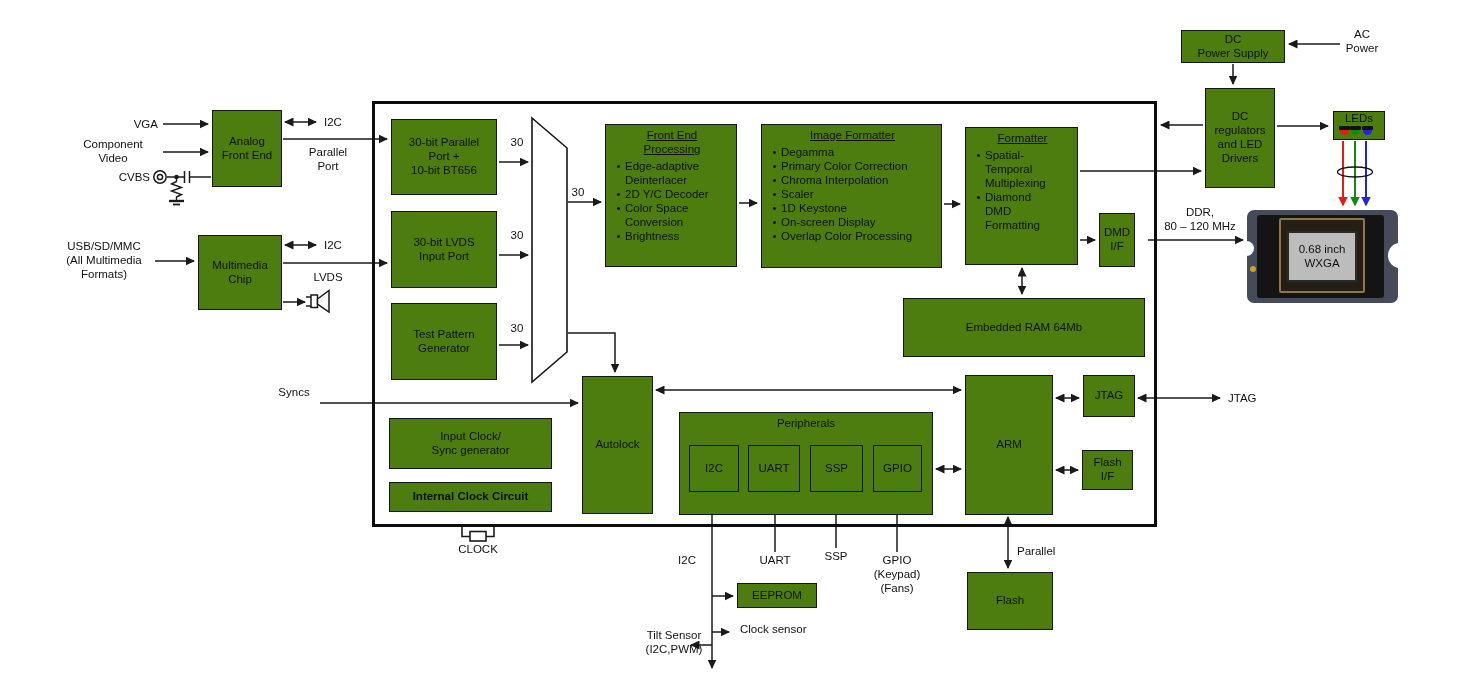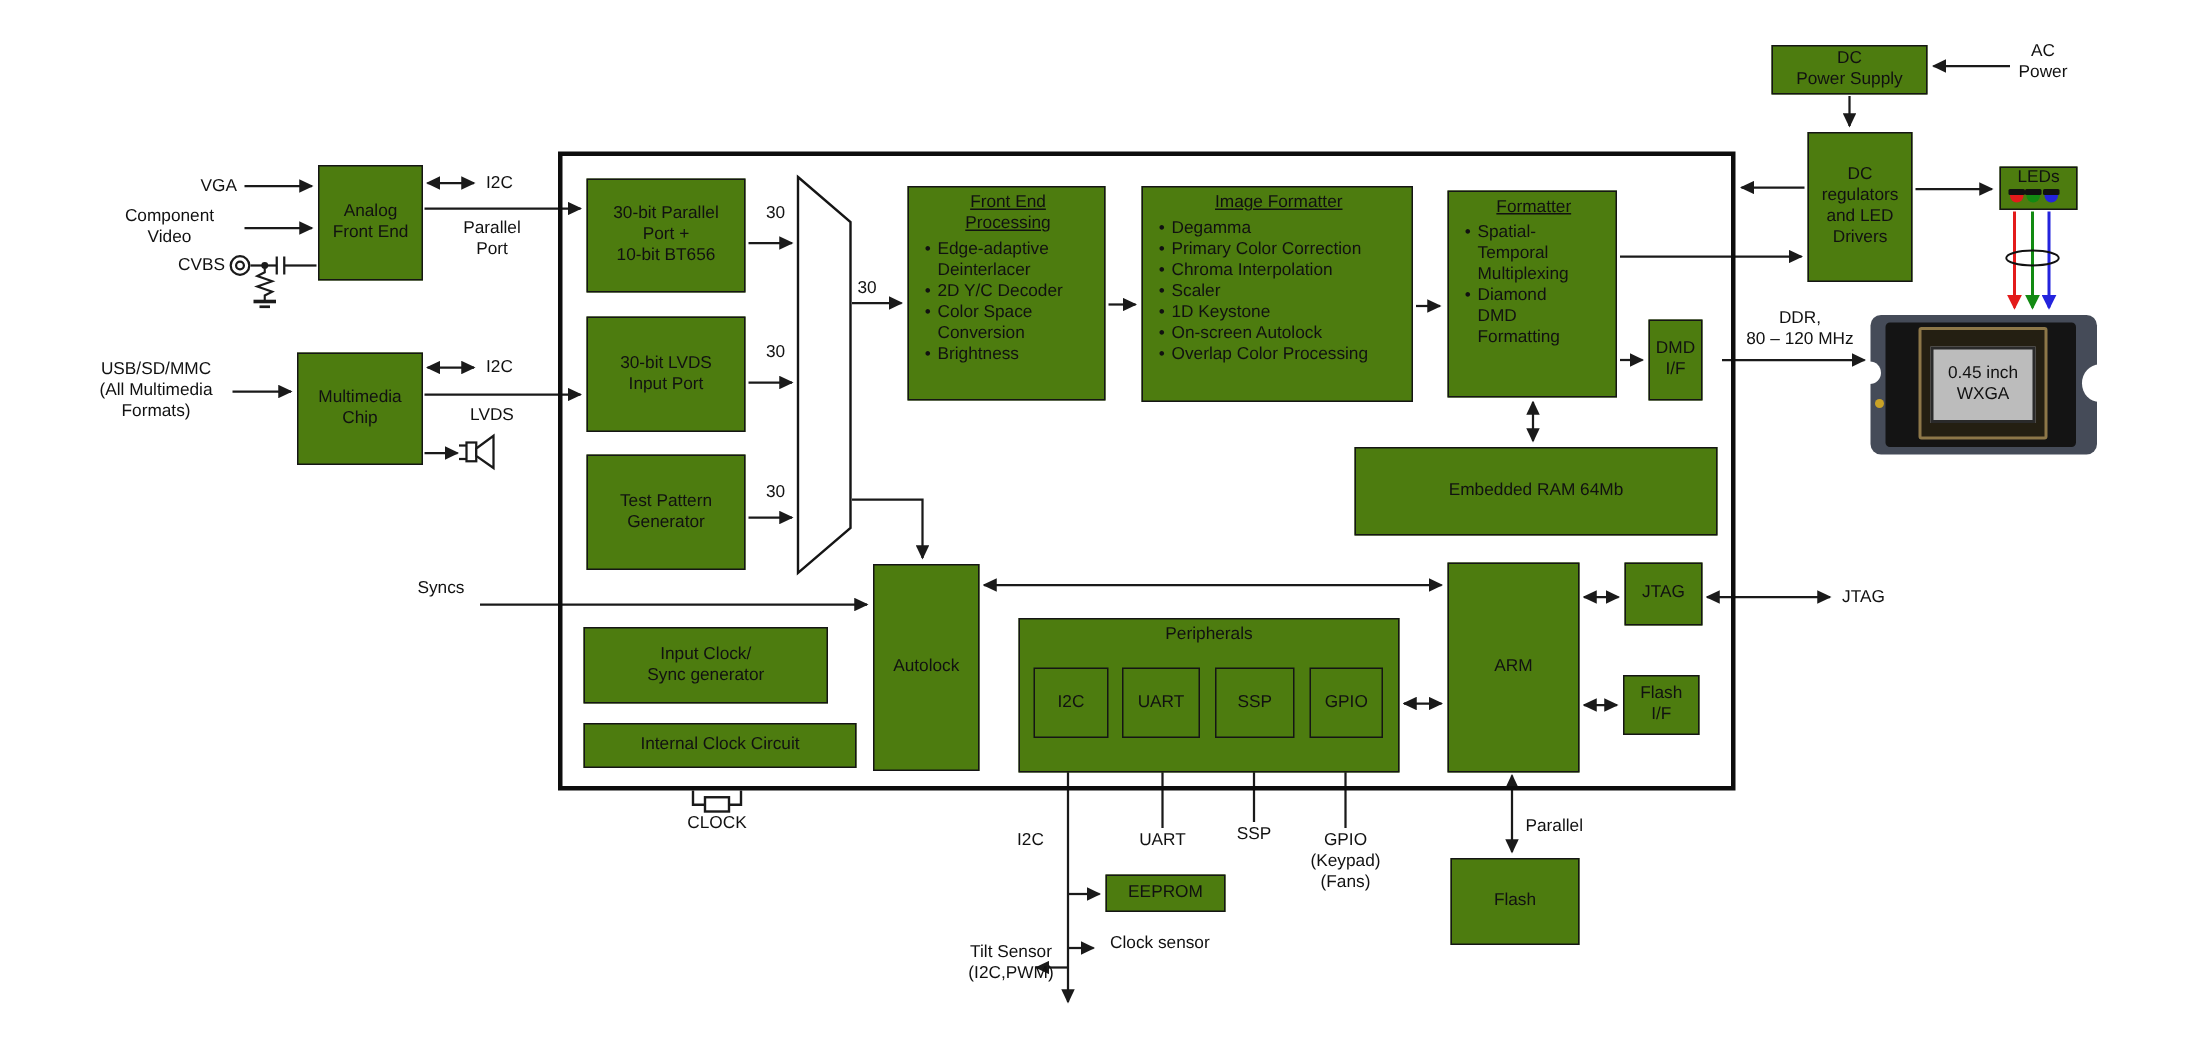--- a/index.html
+++ b/index.html
@@ -190,21 +190,21 @@
     <div class="b-row">
         <span class="b-dot">•</span>
         <span class="b-txt">Scaler</span>
       </div>
     <div class="b-row">
         <span class="b-dot">•</span>
         <span class="b-txt">1D Keystone</span>
       </div>
     <div class="b-row">
         <span class="b-dot">•</span>
-        <span class="b-txt">On-screen Autolock</span>
+        <span class="b-txt">On-screen Display</span>
       </div>
     <div class="b-row">
         <span class="b-dot">•</span>
         <span class="b-txt">Overlap Color Processing</span>
       </div>
   </div>
 
   <div class="box listbox fmt" style="left:965px;top:127px;width:113px;height:138px;">
     <div class="bl-title">Formatter</div>
     <div class="b-row">
@@ -217,21 +217,21 @@
       </div>
   </div>
 
   <div class="box" style="left:1099px;top:213px;width:36px;height:54px;"><span>DMD
 I/F</span></div>
   <div class="box" style="left:903px;top:298px;width:242px;height:59px;"><span>Embedded RAM 64Mb</span></div>
 
   <div class="box" style="left:582px;top:376px;width:71px;height:138px;"><span>Autolock</span></div>
   <div class="box" style="left:389px;top:418px;width:163px;height:51px;"><span>Input Clock/
 Sync generator</span></div>
-  <div class="box" style="left:389px;top:482px;width:182px;height:30px;"><span>Internal Clock Circuit</span></div>
+  <div class="box" style="left:389px;top:482px;width:163px;height:30px;font-weight:bold;"><span>Internal Clock Circuit</span></div>
 
   <div class="box" style="left:679px;top:412px;width:254px;height:103px;align-items:flex-start;">
     <span style="margin-top:4px;">Peripherals</span>
     <div class="box" style="left:9px;top:32px;width:50px;height:47px;"><span>I2C</span></div>
     <div class="box" style="left:68px;top:32px;width:52px;height:47px;"><span>UART</span></div>
     <div class="box" style="left:130px;top:32px;width:53px;height:47px;"><span>SSP</span></div>
     <div class="box" style="left:193px;top:32px;width:49px;height:47px;"><span>GPIO</span></div>
   </div>
 
   <div class="box" style="left:965px;top:375px;width:88px;height:140px;"><span>ARM</span></div>
@@ -251,21 +251,21 @@
   <div class="box" style="left:1333px;top:111px;width:52px;height:29px;flex-direction:column;justify-content:flex-start;padding-top:0;">
     <span style="line-height:12px;">LEDs</span>
     <div class="ledglyph" style="left:4.5px;top:14px;"><div class="cap"></div><div class="bulb" style="background:#e31b1b;"></div></div>
     <div class="ledglyph" style="left:16px;top:14px;"><div class="cap"></div><div class="bulb" style="background:#128a12;"></div></div>
     <div class="ledglyph" style="left:27.5px;top:14px;"><div class="cap"></div><div class="bulb" style="background:#2323dd;"></div></div>
   </div>
 
   <div class="dmdmod" style="left:1247px;top:210px;width:151px;height:93px;">
     <div class="dmdinner" style="left:10px;top:5px;width:127px;height:83px;"></div>
     <div class="dmdframe" style="left:32px;top:8px;width:86px;height:75px;"></div>
-    <div class="dmdscreen" style="left:40px;top:21px;width:70px;height:51px;"><span>0.45 inch
+    <div class="dmdscreen" style="left:40px;top:21px;width:70px;height:51px;"><span>0.68 inch
 WXGA</span></div>
   </div>
   <div class="notch" style="left:1239px;top:241px;width:15px;height:15px;"></div>
   <div class="notch" style="left:1388px;top:243px;width:23px;height:25px;"></div>
   <div class="golddot" style="left:1250px;top:266px;width:6px;height:6px;"></div>
 
   <div class="lbl right" style="left:100px;top:118px;width:58px;">VGA</div>
   <div class="lbl" style="left:63px;top:138px;width:100px;">Component
 Video</div>
   <div class="lbl right" style="left:100px;top:171px;width:50px;">CVBS</div>

